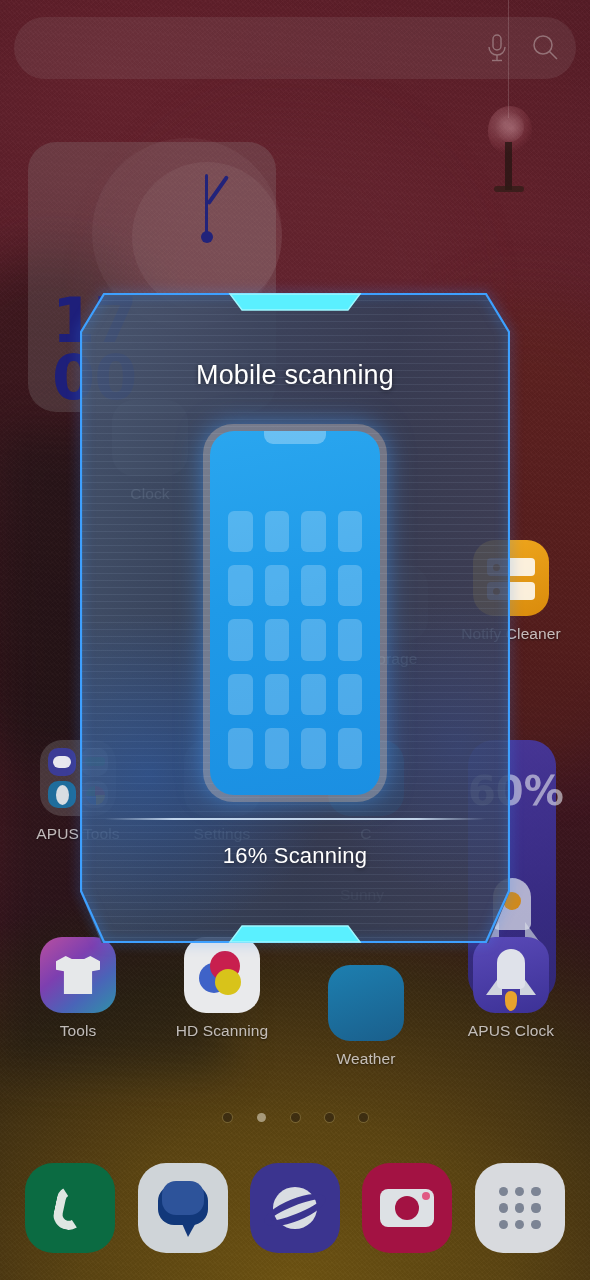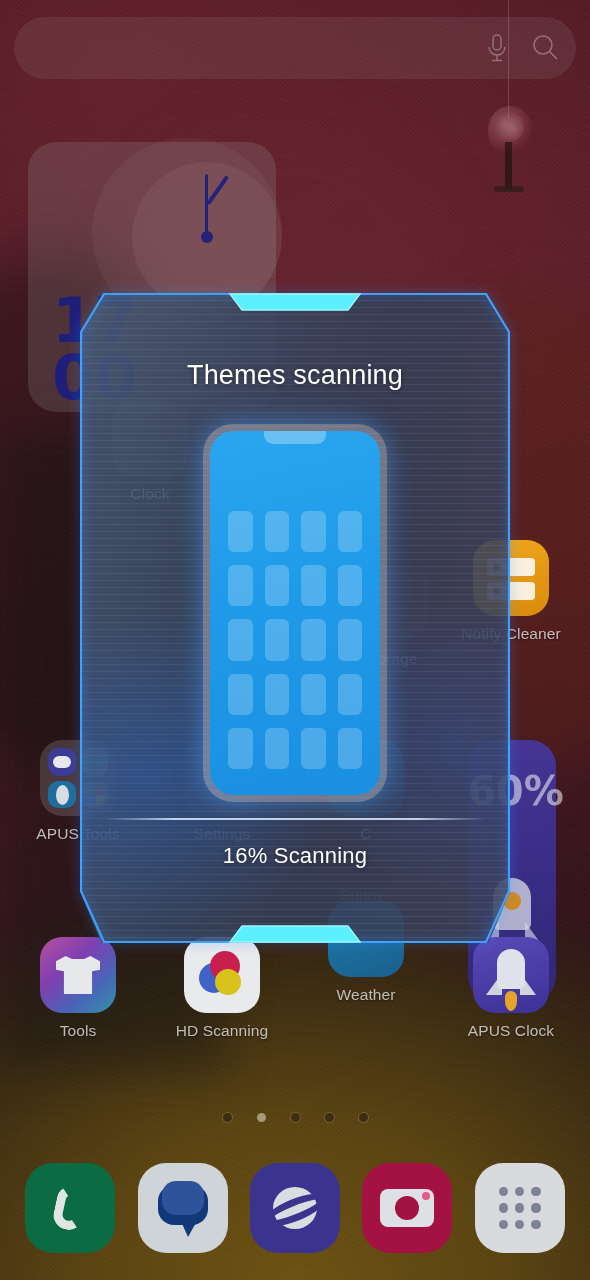--- a/index.html
+++ b/index.html
@@ -335,21 +335,21 @@
   <div class="icon-label">Tools</div>
 </div>
 <div class="icon-cell" style="left:170px;top:937px">
   <div class="icon-art ic-hdw">
     <i class="c1"></i>
       <i class="c2"></i>
       <i class="c3"></i>
   </div>
   <div class="icon-label">HD Scanning</div>
 </div>
-<div class="icon-cell" style="left:314px;top:901px">
+<div class="icon-cell" style="left:314px;top:965px">
   <div class="icon-art ic-weather"></div>
   <div class="icon-label">Weather</div>
 </div>
 <div class="icon-cell" style="left:459px;top:937px">
   <div class="icon-art ic-boost">
     <span class="flame"></span>
       <span class="fin-l"></span>
       <span class="fin-r"></span>
       <span class="rocket"></span>
   </div>
@@ -419,21 +419,21 @@
   <svg width="430" height="22" viewBox="0 0 430 22">
     <polygon points="150,1 280,1 268,17 162,17" fill="#5af0ff" stroke="#9ef8ff" stroke-width="1.4"></polygon>
   </svg>
 </div>
 <div id="scan-notch-bot">
   <svg width="430" height="22" viewBox="0 0 430 22">
     <polygon points="162,5 268,5 280,21 150,21" fill="#5af0ff" stroke="#9ef8ff" stroke-width="1.4"></polygon>
   </svg>
 </div>
 
-<div id="scan-title">Themes scanning</div>
+<div id="scan-title">Mobile scanning</div>
 
 <div id="phone">
   <div class="screen">
     <div class="notch"></div>
     <div class="apps">
       <i></i>
         <i></i>
         <i></i>
         <i></i>
       <i></i>

